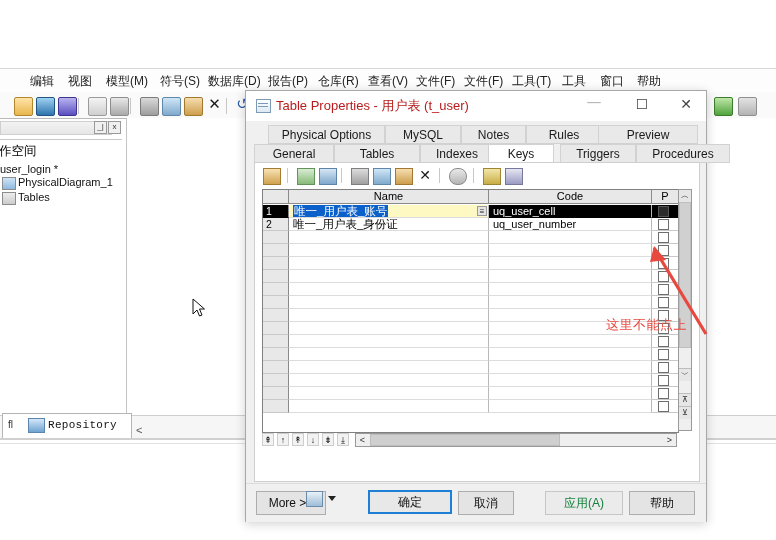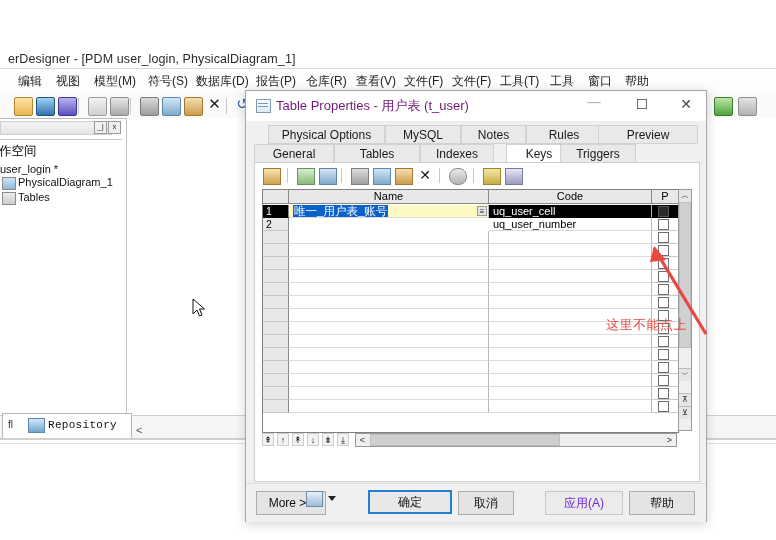--- a/index.html
+++ b/index.html
@@ -18,21 +18,21 @@
     position:absolute;left:8px;top:52px;font-size:12.5px;color:#2b2b2b;
     white-space:nowrap;letter-spacing:.1px;
   }
   .title-underline{position:absolute;left:0;top:68px;width:776px;height:1px;background:#d8d8d8;}
 
   .menubar{
     position:absolute;left:0;top:70px;width:776px;height:22px;
     background:#fdfdfd;border-bottom:1px solid #e3e3e3;
   }
   .menubar .mi{
-    position:absolute;top:3px;font-size:12px;color:#222;white-space:nowrap;
+    position:absolute;top:3px;font-size:12px;color:#222;white-space:nowrap;margin-left:12px;
   }
 
   .toolbar{
     position:absolute;left:0;top:92px;width:776px;height:28px;
     background:#fafafa;border-bottom:1px solid #e0e0e0;
   }
   .tb-ico{position:absolute;top:5px;width:17px;height:17px;border-radius:2px;}
   .tb-sep{position:absolute;top:6px;width:1px;height:16px;background:#c6c6c6;}
 
   
@@ -86,21 +86,21 @@
   }
   .dlg-titlebar{
     position:absolute;left:0;top:0;width:460px;height:30px;background:#ffffff;
   }
   .dlg-ico{
     position:absolute;left:10px;top:8px;width:13px;height:12px;
     background:linear-gradient(#ffffff,#dde9f4);border:1px solid #7d9ab4;
   }
   .dlg-ico:after{content:"";position:absolute;left:1px;top:3px;width:10px;height:1px;background:#7d9ab4;box-shadow:0 3px 0 #7d9ab4;}
   .dlg-title{
-    position:absolute;left:30px;top:6px;font-size:13px;color:#701a75;white-space:nowrap;
+    position:absolute;left:30px;top:6px;font-size:13px;color:#b91c1c;white-space:nowrap;
   }
   .wbtn{position:absolute;top:0;width:44px;height:30px;cursor:default;}
   .wbtn span{position:absolute;left:0;right:0;text-align:center;top:5px;font-size:14px;color:#444;font-family:"DejaVu Sans",sans-serif;}
   .wbtn.min span{top:2px;font-size:15px;color:#b9b9b9;}
 
   
   .tabs-wrap{position:absolute;left:8px;top:34px;width:444px;height:38px;}
   .tab{
     position:absolute;height:19px;background:#e9e9e9;border:1px solid #d2d2d2;
     font-size:12px;color:#1a1a1a;text-align:center;line-height:18px;white-space:nowrap;
@@ -173,39 +173,38 @@
   .hsb-l{position:absolute;left:0;top:0;width:13px;height:12px;font-size:9px;line-height:12px;text-align:center;color:#333;}
   .hsb-r{position:absolute;right:0;top:0;width:13px;height:12px;font-size:9px;line-height:12px;text-align:center;color:#333;}
 
   
   .dlg-foot{position:absolute;left:0;top:392px;width:460px;height:38px;
             background:#f0f0f0;border-top:1px solid #dcdcdc;}
   .btn{position:absolute;height:24px;background:#e4e4e4;border:1px solid #adadad;
        font-size:12px;color:#111;text-align:center;line-height:22px;box-sizing:border-box;
        font-family:"Liberation Sans",sans-serif;white-space:nowrap;}
   .btn.primary{background:#e8e8e8;border:2px solid #1f7fd4;line-height:20px;}
-  .btn.disabled{color:#6d28d9;background:#ebebeb;border-color:#c6c6c6;}
+  .btn.disabled{color:#15803d;background:#ebebeb;border-color:#c6c6c6;}
   .print-ico{position:absolute;left:60px;top:7px;width:15px;height:14px;
              background:linear-gradient(#e9f1f8,#9dbdd8);border:1px solid #6d8ca8;}
   .print-caret{position:absolute;left:82px;top:12px;width:0;height:0;
                border-left:4px solid transparent;border-right:4px solid transparent;border-top:5px solid #222;}
 
   
   .annot-text{
     position:absolute;left:606px;top:316px;font-size:13px;color:#e8493f;
     white-space:nowrap;letter-spacing:.5px;
   }
   .annot-arrow{position:absolute;left:640px;top:238px;width:70px;height:100px;}
 </style>
 </head>
 <body>
 
 <div class="app">
 
-  <div class="app-title">erDesigner - [PDM user_login, PhysicalDiagram_1]</div>
   <div class="title-underline"></div>
 
   <div class="menubar">
     <span class="mi" style="left:18px">编辑</span>
     <span class="mi" style="left:56px">视图</span>
     <span class="mi" style="left:94px">模型(M)</span>
     <span class="mi" style="left:148px">符号(S)</span>
     <span class="mi" style="left:196px">数据库(D)</span>
     <span class="mi" style="left:256px">报告(P)</span>
     <span class="mi" style="left:306px">仓库(R)</span>
@@ -286,22 +285,23 @@
     <div class="tabs-wrap">
       <div class="tab" style="left:14px;top:0;width:117px">Physical Options</div>
       <div class="tab" style="left:131px;top:0;width:76px">MySQL</div>
       <div class="tab" style="left:207px;top:0;width:65px">Notes</div>
       <div class="tab" style="left:272px;top:0;width:76px">Rules</div>
       <div class="tab" style="left:344px;top:0;width:100px">Preview</div>
 
       <div class="tab" style="left:0;top:19px;width:80px">General</div>
       <div class="tab" style="left:80px;top:19px;width:86px">Tables</div>
       <div class="tab" style="left:166px;top:19px;width:74px">Indexes</div>
-      <div class="tab active" style="left:252px;top:19px;width:66px">Keys</div>
+      <div class="tab active" style="left:234px;top:19px;width:66px">Keys</div>
       <div class="tab" style="left:306px;top:19px;width:76px">Triggers</div>
+      <div class="tab" style="left:382px;top:19px;width:94px">Procedures</div>
     </div>
 
     <div class="tab-body">
 
       <div class="gtb">
         <div class="gtb-ico" style="left:8px;background:linear-gradient(#f7e2b4,#d0a24f);border:1px solid #a57c2f;"></div>
         <div class="gtb-sep" style="left:32px"></div>
         <div class="gtb-ico" style="left:42px;background:linear-gradient(#d9ecd2,#87bb79);border:1px solid #62945a;"></div>
         <div class="gtb-ico" style="left:64px;background:linear-gradient(#d6e6f5,#7fa7cb);border:1px solid #5e85a7;"></div>
         <div class="gtb-sep" style="left:86px"></div>
@@ -329,20 +329,21 @@
                 <span class="sel-txt">唯一_用户表_账号</span>
                 <div class="cmb-btn">≡</div>
               </div>
               <div class="gcode">uq_user_cell</div>
               <div class="gp">
                 <div class="gchk"></div>
               </div>
             </div>
             <div class="grow" style="top: 28px;">
               <div class="gnum">2</div>
+              <div class="gname">唯一_用户表_身份证</div>
               <div class="gcode">uq_user_number</div>
               <div class="gp">
                 <div class="gchk"></div>
               </div>
             </div>
             <div class="grow" style="top: 41px;">
               <div class="gnum"></div>
               <div class="gname"></div>
               <div class="gcode"></div>
               <div class="gp">

